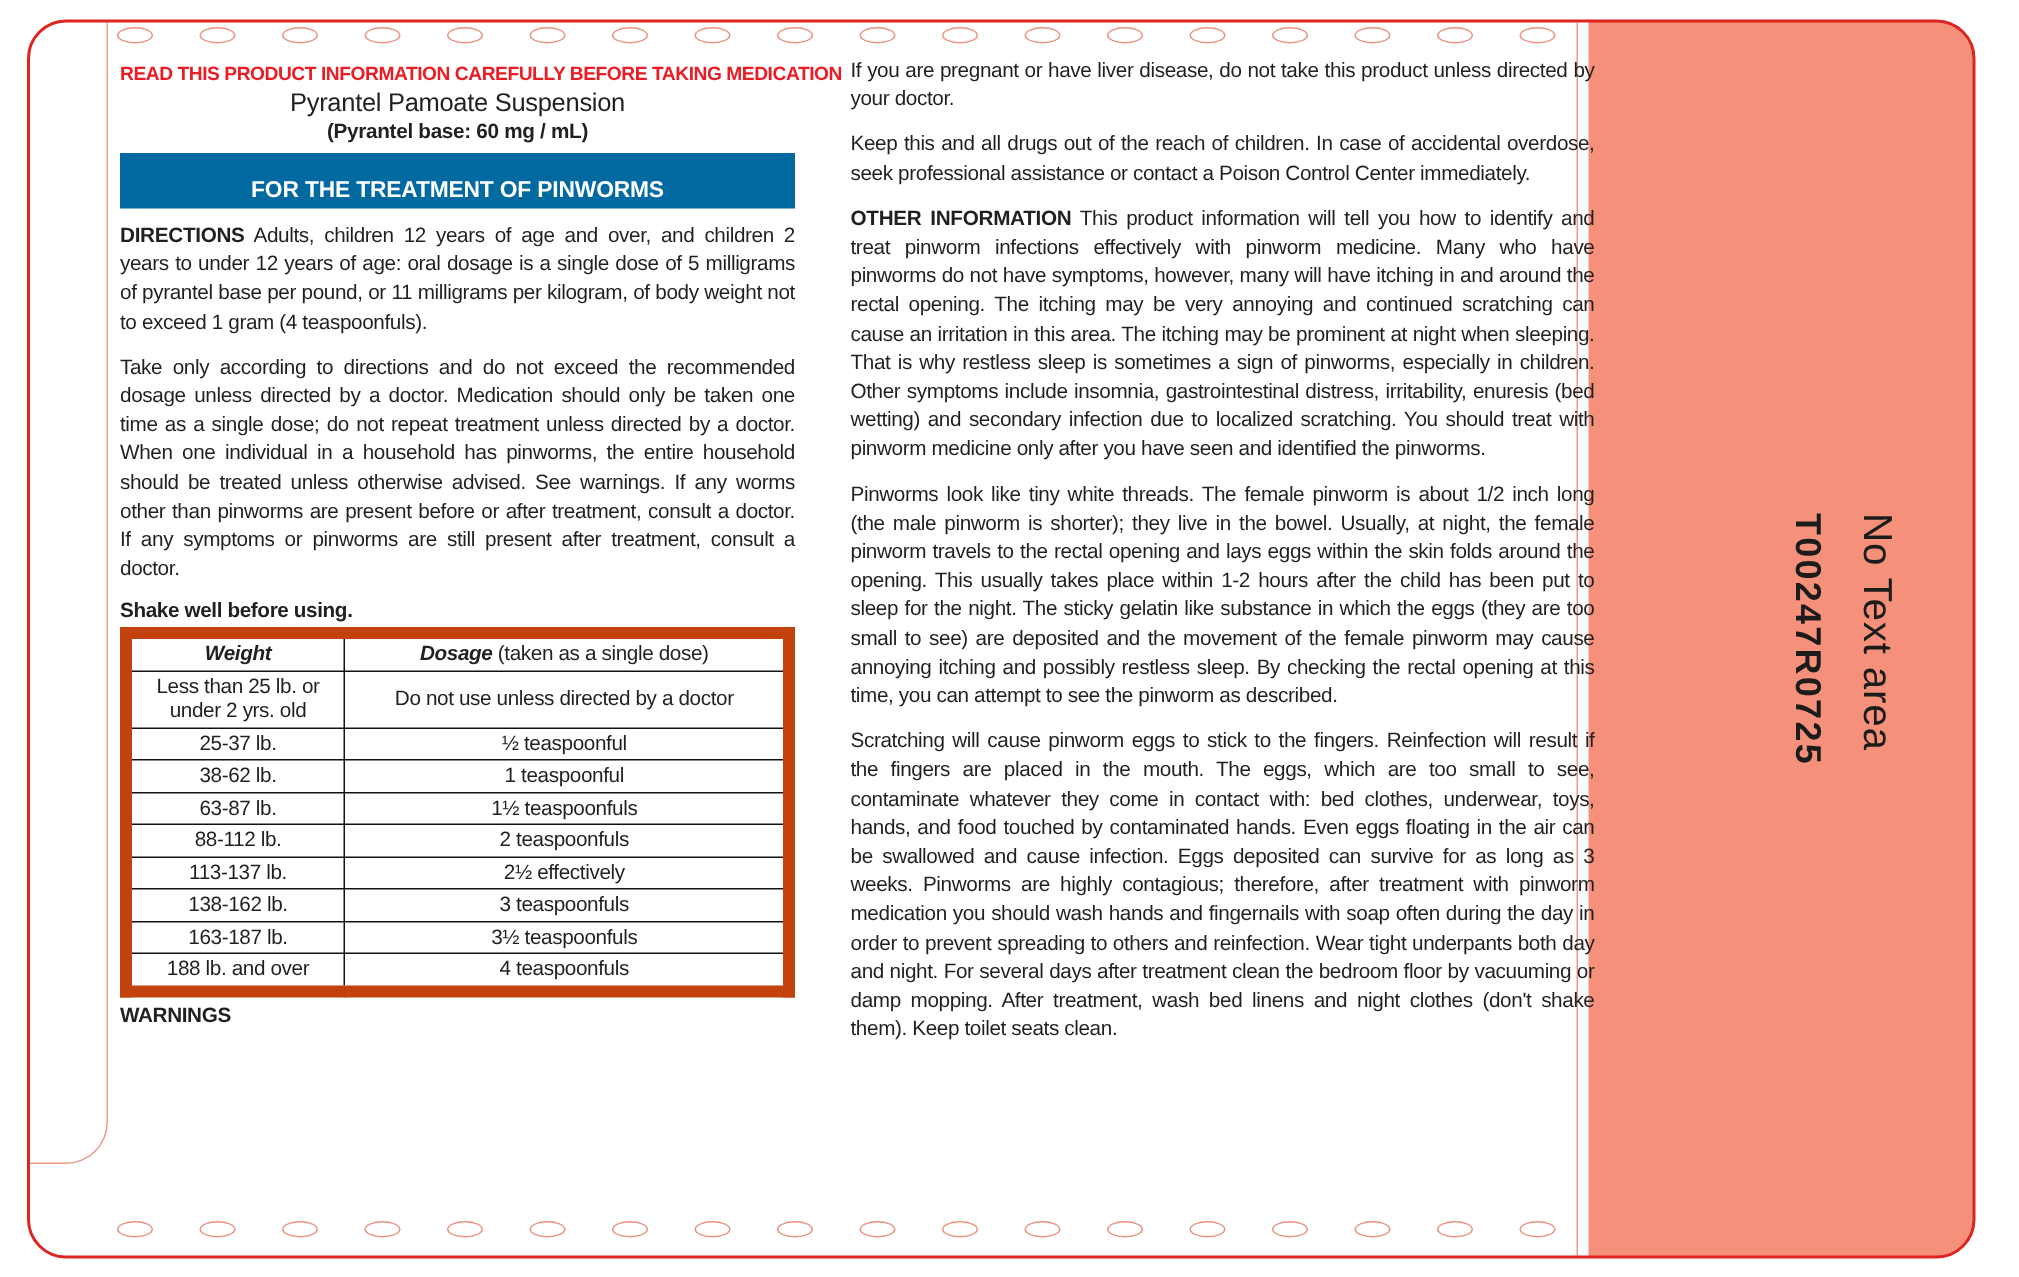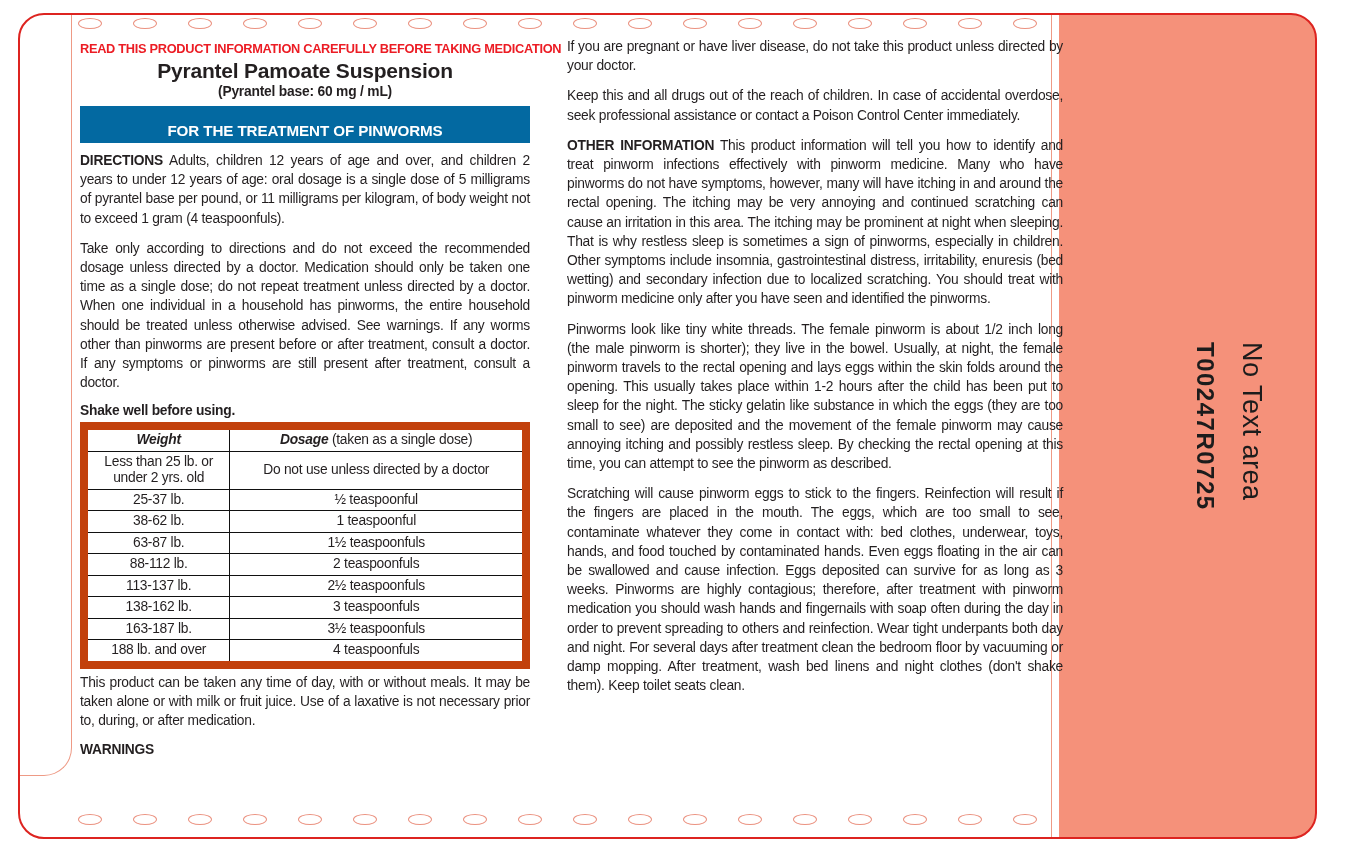--- a/index.html
+++ b/index.html
@@ -42,21 +42,21 @@
   .col-mid   { left:567px; width:496px; }
   .body-text {
     font-size:13.8px; line-height:19.2px; letter-spacing:-0.25px;
     text-align:justify; margin:0 0 11px 0;
   }
   .body-text strong { letter-spacing:-0.2px; }
   .read-line {
     color:#EC1C24; font-weight:bold; font-size:12.8px; letter-spacing:-0.3px;
     text-align:center; white-space:nowrap; margin:4px 0 3px 0;
   }
-  .prod-name { font-weight:bold; font-size:21px; text-align:center; margin:0 0 1px 0; letter-spacing:-0.2px; }
+  .prod-name { font-weight:normal; font-size:17px; text-align:center; margin:0 0 1px 0; letter-spacing:-0.2px; }
   .strength  { font-weight:bold; font-size:13.8px; text-align:center; margin:0 0 7px 0; letter-spacing:-0.2px; }
   .banner {
     background:#0369a1; color:#ffffff; font-weight:bold; font-size:15.2px;
     text-align:center; padding:16px 0 4px 0; margin:0 0 8px 0; letter-spacing:-0.1px;
   }
   .shake { font-weight:bold; font-size:13.8px; letter-spacing:-0.25px; margin:0 0 4px 0; }
   .warn-head { font-weight:bold; font-size:13.8px; letter-spacing:-0.25px; margin:2px 0 0 0; }
   .no-bottom { margin-bottom:0; }
   
   table.dose {
@@ -164,38 +164,37 @@
         <tr>
           <td>63-87 lb.</td>
           <td>1½ teaspoonfuls</td>
         </tr>
         <tr>
           <td>88-112 lb.</td>
           <td>2 teaspoonfuls</td>
         </tr>
         <tr>
           <td>113-137 lb.</td>
-          <td>2½ teaspoonfuls</td>
+          <td>2½ effectively</td>
         </tr>
         <tr>
           <td>138-162 lb.</td>
           <td>3 teaspoonfuls</td>
         </tr>
         <tr>
           <td>163-187 lb.</td>
           <td>3½ teaspoonfuls</td>
         </tr>
         <tr>
           <td>188 lb. and over</td>
           <td>4 teaspoonfuls</td>
         </tr>
       </tbody>
     </table>
 
-    <p class="body-text">This product can be taken any time of day, with or without meals. It may be taken alone or with milk or fruit juice. Use of a laxative is not necessary prior to, during, or after medication.</p>
 
     <div class="warn-head">WARNINGS</div>
   </div>
 
   <div class="col col-mid">
     <p class="body-text">If you are pregnant or have liver disease, do not take this product unless directed by your doctor.</p>
 
     <p class="body-text">Keep this and all drugs out of the reach of children. In case of accidental overdose, seek professional assistance or contact a Poison Control Center immediately.</p>
 
     <p class="body-text"><strong>OTHER INFORMATION</strong> <span>This product information will tell you how to identify and treat pinworm infections effectively with pinworm medicine. Many who have pinworms do not have symptoms, however, many will have itching in and around the rectal opening. The itching may be very annoying and continued scratching can cause an irritation in this area. The itching may be prominent at night when sleeping. That is why restless sleep is sometimes a sign of pinworms, especially in children. Other symptoms include insomnia, gastrointestinal distress, irritability, enuresis (bed wetting) and secondary infection due to localized scratching. You should treat with pinworm medicine only after you have seen and identified the pinworms.</span></p>

